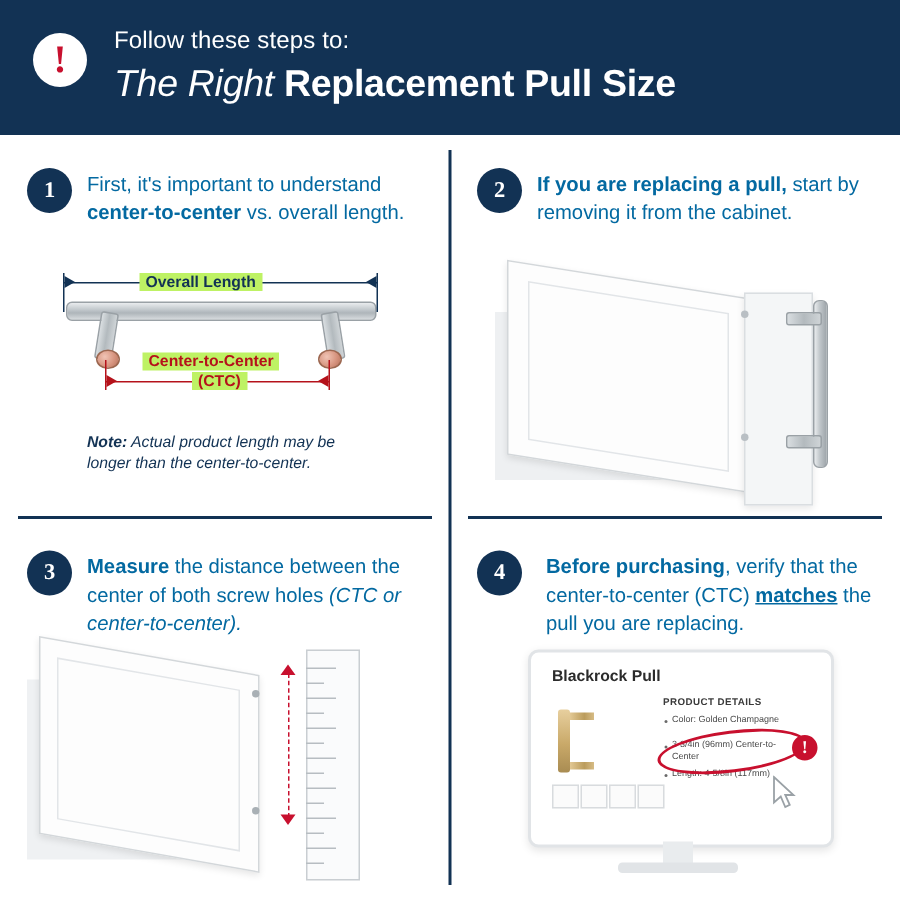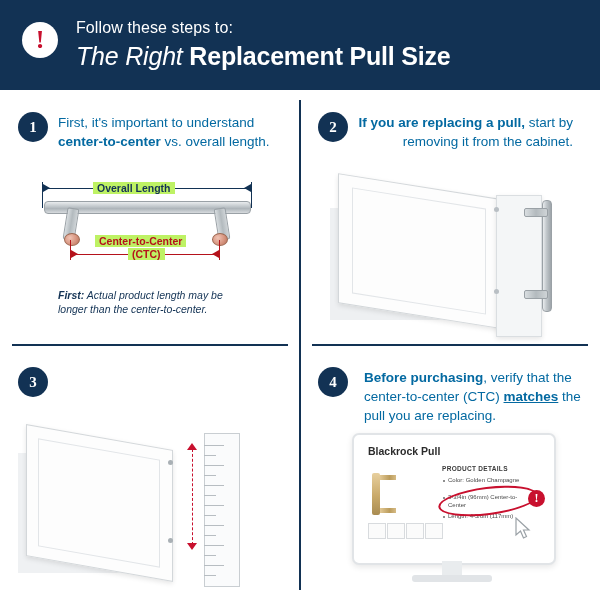--- a/index.html
+++ b/index.html
@@ -325,46 +325,49 @@
       <div class="dimline red" style="left:70px; top:164px; width:150px;"></div>
       <div class="tick red" style="left:70px; top:150px; height:20px;"></div>
       <div class="tick red" style="left:219px; top:150px; height:20px;"></div>
       <div class="arrow-r red" style="left:71px; top:160px;"></div>
       <div class="arrow-l red" style="left:212px; top:160px;"></div>
       <div class="dim-label red" style="left:95px; top:145px;">Center-to-Center</div>
       <div class="dim-label red" style="left:128px; top:158px;">(CTC)</div>
     </div>
 
     <div class="note" style="left:58px; top:198px; width:190px;">
-      <b>First:</b><span> Actual product length may be longer than the center-to-center.</span>
+      <b>Note:</b><span> Actual product length may be longer than the center-to-center.</span>
     </div>
   </div>
 
   <div class="panel p2">
     <div class="step-num" style="left:18px; top:22px;">2</div>
-    <div class="step-text" style="left:58px; top:23px; width:215px;text-align:right;">
+    <div class="step-text" style="left:58px; top:23px; width:215px;">
       <b>If you are replacing a pull,</b><span> start by removing it from the cabinet.</span>
     </div>
 
     <div class="cab-wrap" style="left:0; top:0; width:300px; height:255px;">
       <div class="grey-block" style="left:30px; top:118px; width:170px; height:112px; background:#eef0f2;"></div>
       <div class="cab-door" style="left:38px; top:96px; width:160px; height:128px; transform:skewY(9deg);"></div>
       <div class="cab-inner" style="left:52px; top:108px; width:132px; height:104px; transform:skewY(9deg);"></div>
       <div class="cab-door" style="left:196px; top:105px; width:44px; height:140px; background:#f4f6f7; border-color:#dadee1;"></div>
 
       <div class="pull-bar" style="left:242px; top:110px; width:8px; height:110px; border-radius:4px; background:linear-gradient(90deg,#e9ecee 0%,#c0c6ca 45%,#9ea5aa 100%);"></div>
       <div class="pull-post" style="left:224px; top:118px; width:22px; height:7px;"></div>
       <div class="pull-post" style="left:224px; top:200px; width:22px; height:7px;"></div>
       <div class="screw-dot" style="left:194px; top:117px;"></div>
       <div class="screw-dot" style="left:194px; top:199px;"></div>
     </div>
   </div>
 
   <div class="panel p3">
     <div class="step-num" style="left:18px; top:22px;">3</div>
+    <div class="step-text" style="left:58px; top:23px; width:218px;">
+      <b>Measure</b><span> the distance between the center of both screw holes </span><i>(CTC or center-to-center).</i>
+    </div>
 
     <div style="position:absolute; left:0; top:0; width:300px; height:255px;">
       <div class="grey-block" style="left:18px; top:108px; width:150px; height:120px; background:#eff1f3;"></div>
       <div class="cab-door" style="left:26px; top:92px; width:145px; height:130px; transform:skewY(10deg);"></div>
       <div class="cab-inner" style="left:38px; top:104px; width:120px; height:106px; transform:skewY(10deg);"></div>
 
       <div class="screw-dot" style="left:168px; top:115px; background:#a9b0b5;"></div>
       <div class="screw-dot" style="left:168px; top:193px; background:#a9b0b5;"></div>
 
       <div class="ruler" style="left:204px; top:88px; width:34px; height:152px;"></div>

